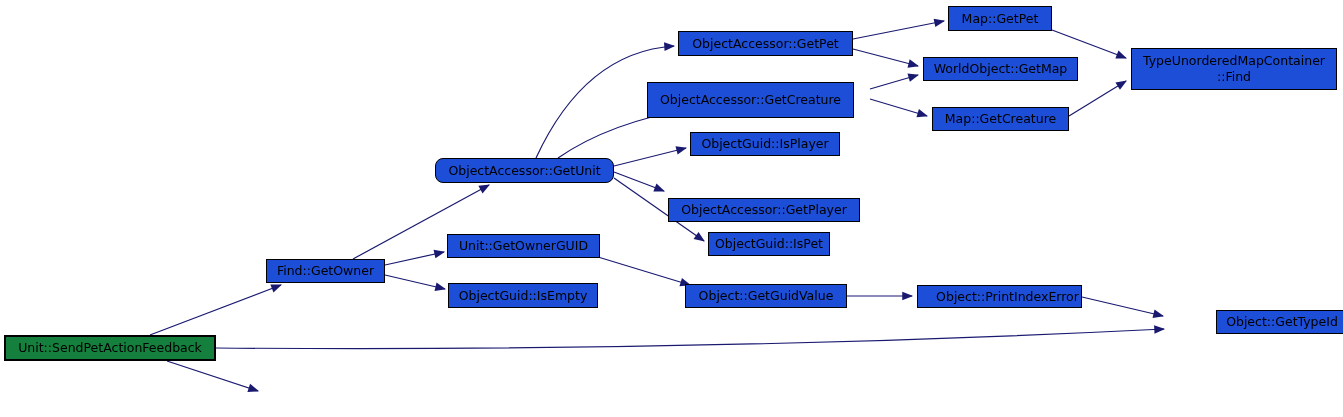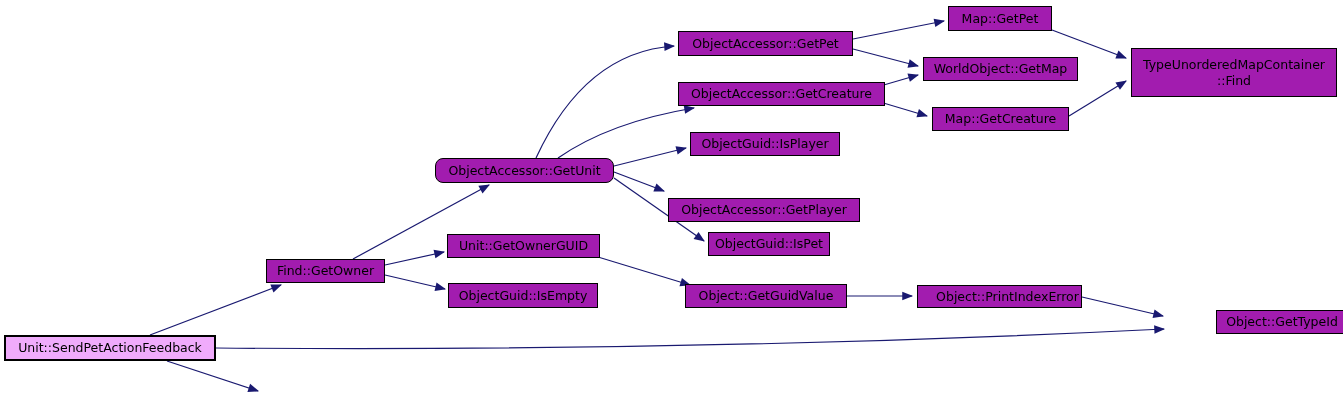--- a/index.html
+++ b/index.html
@@ -18,34 +18,34 @@
   #edges-svg {
     position: absolute;
     left: 0;
     top: 0;
     width: 1343px;
     height: 417px;
   }
   .node {
     position: absolute;
     box-sizing: border-box;
-    background: #a21caf;
+    background: #1d4ed8;
     border: 1px solid #000000;
     color: #000000;
     font-size: 12.5px;
     line-height: 1.25;
     display: flex;
     align-items: center;
     justify-content: center;
     text-align: center;
     white-space: pre-line;
     cursor: pointer;
   }
   .node.highlight {
-    background: #f0abfc;
+    background: #15803d;
     border-width: 2px;
   }
   .edge {
     fill: none;
     stroke-width: 1.2;
   }
 </style>
 </head>
 <body>
 
@@ -79,22 +79,22 @@
     </svg>
     <div class="node highlight" style="left: 4px; top: 335px; width: 212px; height: 26px;">Unit::SendPetActionFeedback</div>
     <div class="node" style="left: 266px; top: 259px; width: 119px; height: 24px;">Find::GetOwner</div>
     <div class="node" style="left: 447px; top: 234px; width: 153px; height: 24px;">Unit::GetOwnerGUID</div>
     <div class="node" style="left: 448px; top: 283px; width: 150px; height: 25px;">ObjectGuid::IsEmpty</div>
     <div class="node" style="left: 435px; top: 158px; width: 179px; height: 25px; border-radius: 8px;">ObjectAccessor::GetUnit</div>
     <div class="node" style="left: 690px; top: 132px; width: 150px; height: 24px;">ObjectGuid::IsPlayer</div>
     <div class="node" style="left: 668px; top: 198px; width: 192px; height: 24px;">ObjectAccessor::GetPlayer</div>
     <div class="node" style="left: 708px; top: 232px; width: 122px; height: 24px;">ObjectGuid::IsPet</div>
     <div class="node" style="left: 678px; top: 31px; width: 175px; height: 25px;">ObjectAccessor::GetPet</div>
-    <div class="node" style="left: 678px; top: 82px; width: 207px; height: 24px;">ObjectAccessor::GetCreature</div>
+    <div class="node" style="left: 647px; top: 82px; width: 207px; height: 36px;">ObjectAccessor::GetCreature</div>
     <div class="node" style="left: 948px; top: 6px; width: 104px; height: 25px;">Map::GetPet</div>
     <div class="node" style="left: 923px; top: 57px; width: 155px; height: 24px;">WorldObject::GetMap</div>
     <div class="node" style="left: 932px; top: 107px; width: 137px; height: 24px;">Map::GetCreature</div>
-    <div class="node" style="left: 1131px; top: 48px; width: 206px; height: 49px;">TypeUnorderedMapContainer
+    <div class="node" style="left: 1131px; top: 48px; width: 206px; height: 42px;">TypeUnorderedMapContainer
 ::Find</div>
     <div class="node" style="left: 685px; top: 284px; width: 162px; height: 24px;">Object::GetGuidValue</div>
     <div class="node" style="left: 917px; top: 285px; width: 165px; height: 23px; padding-left: 16px;">Object::PrintIndexError</div>
     <div class="node" style="left: 1216px; top: 310px; width: 132px; height: 24px;">Object::GetTypeId</div>
   </div>
 
 </body></html>

